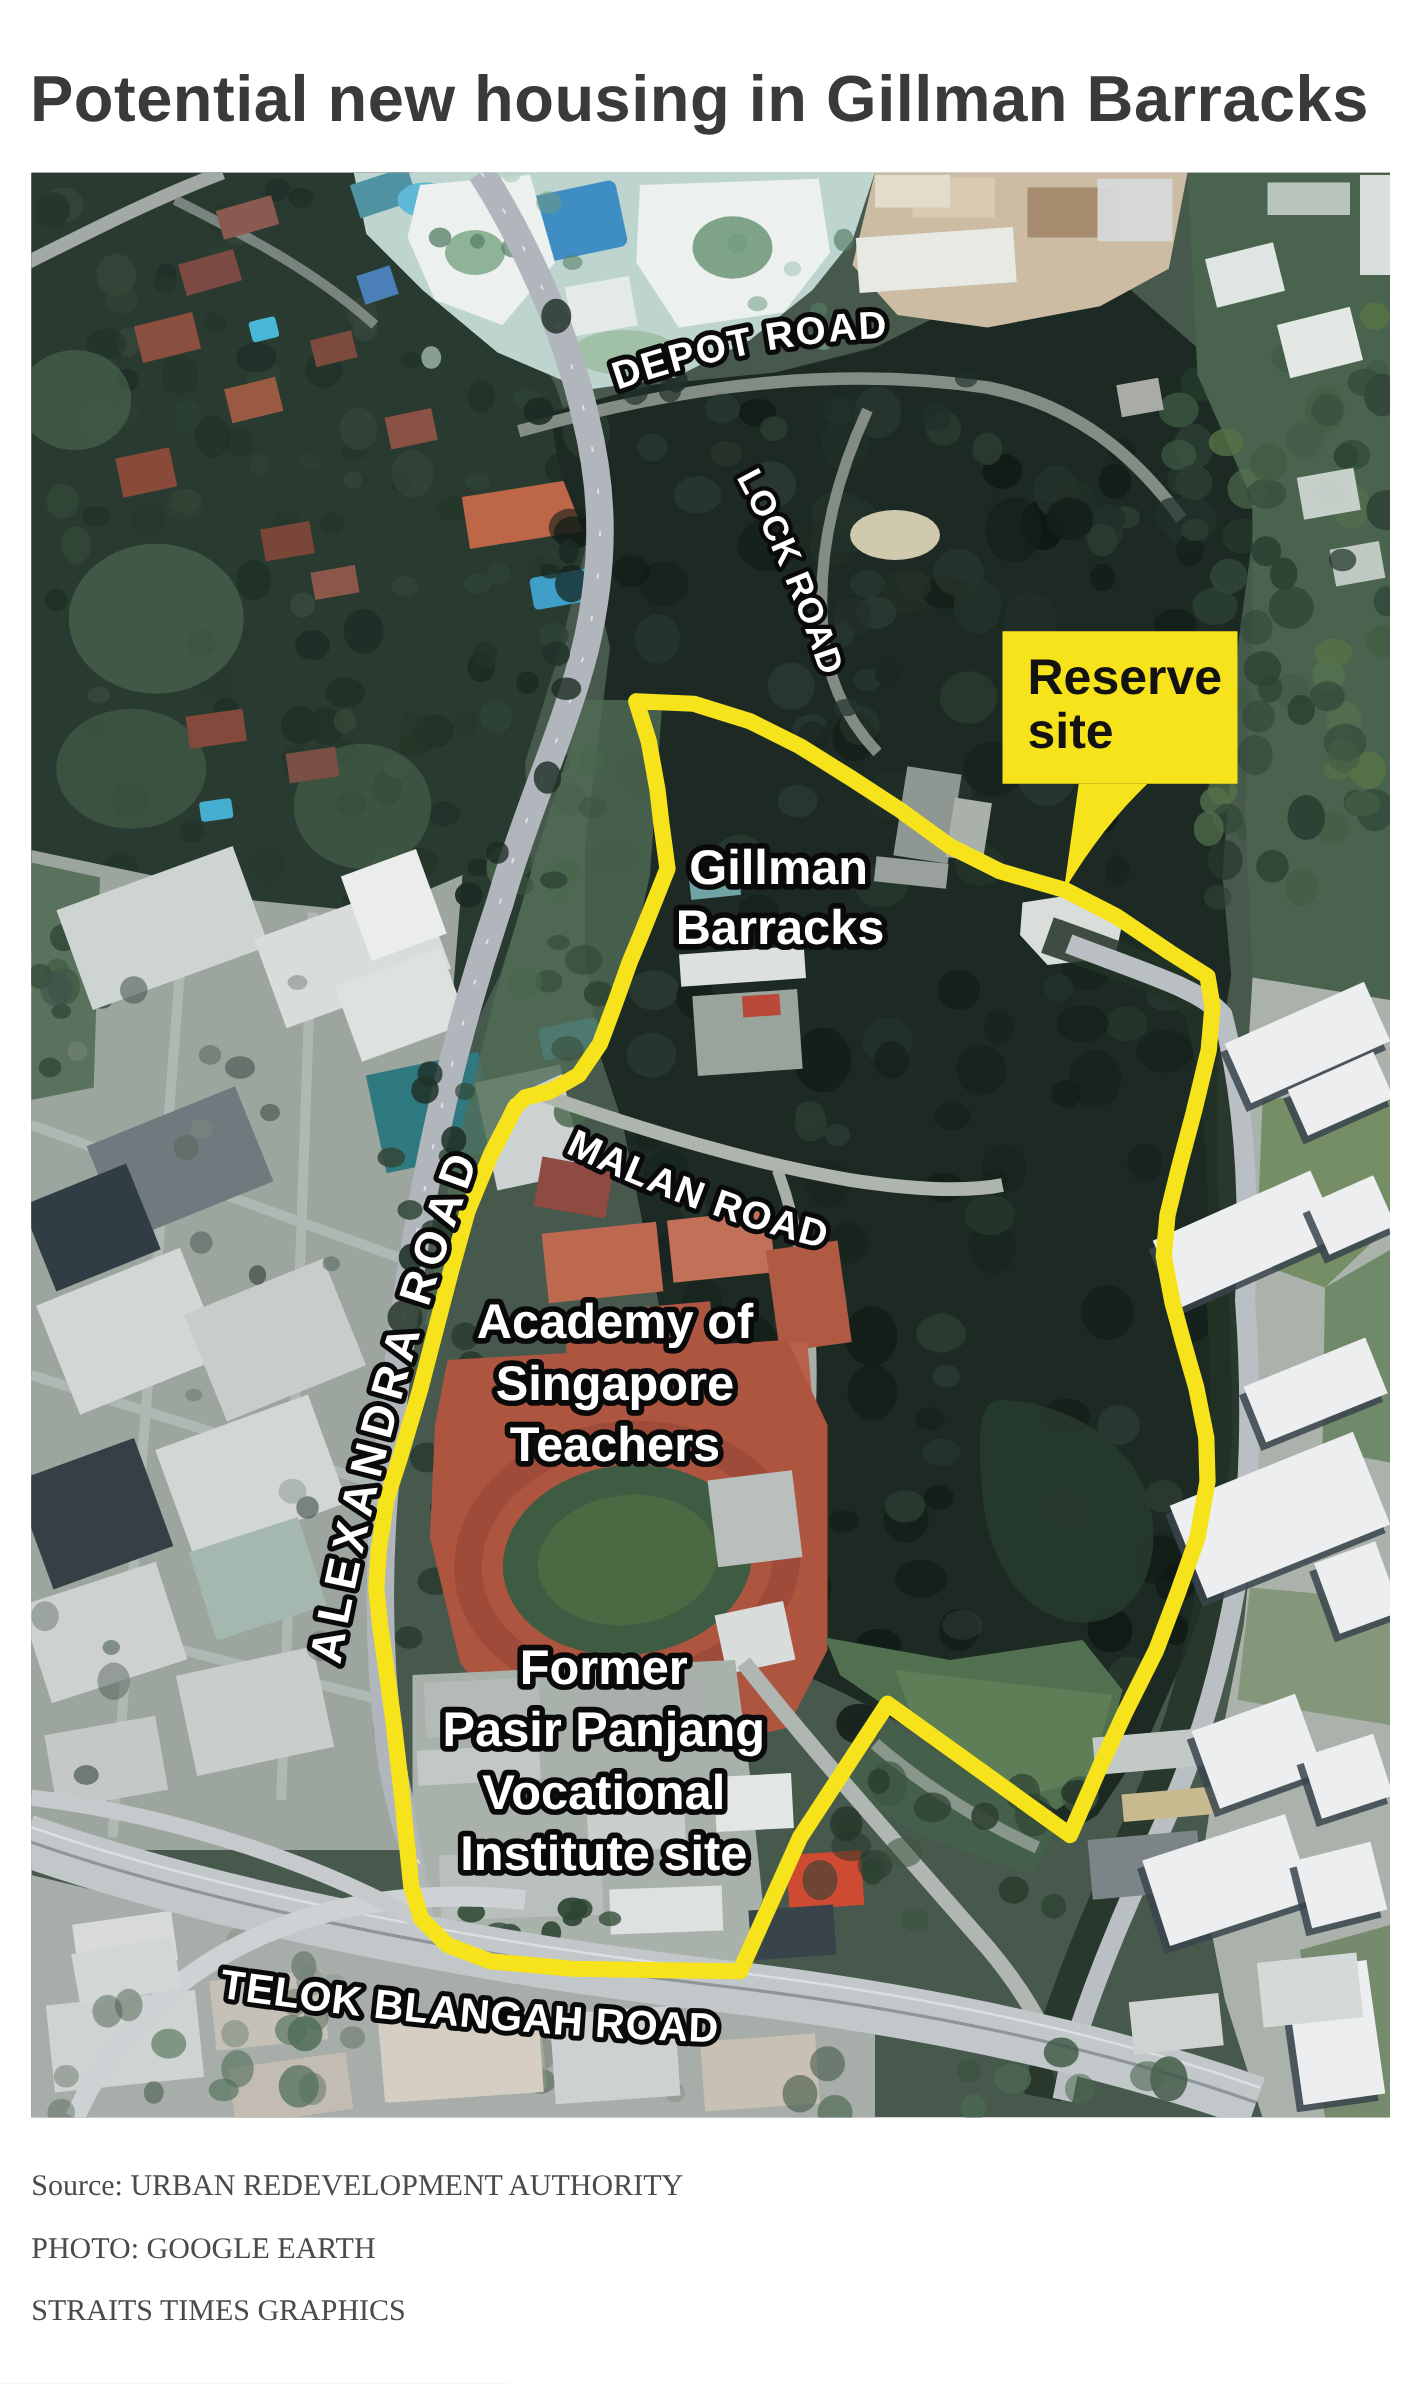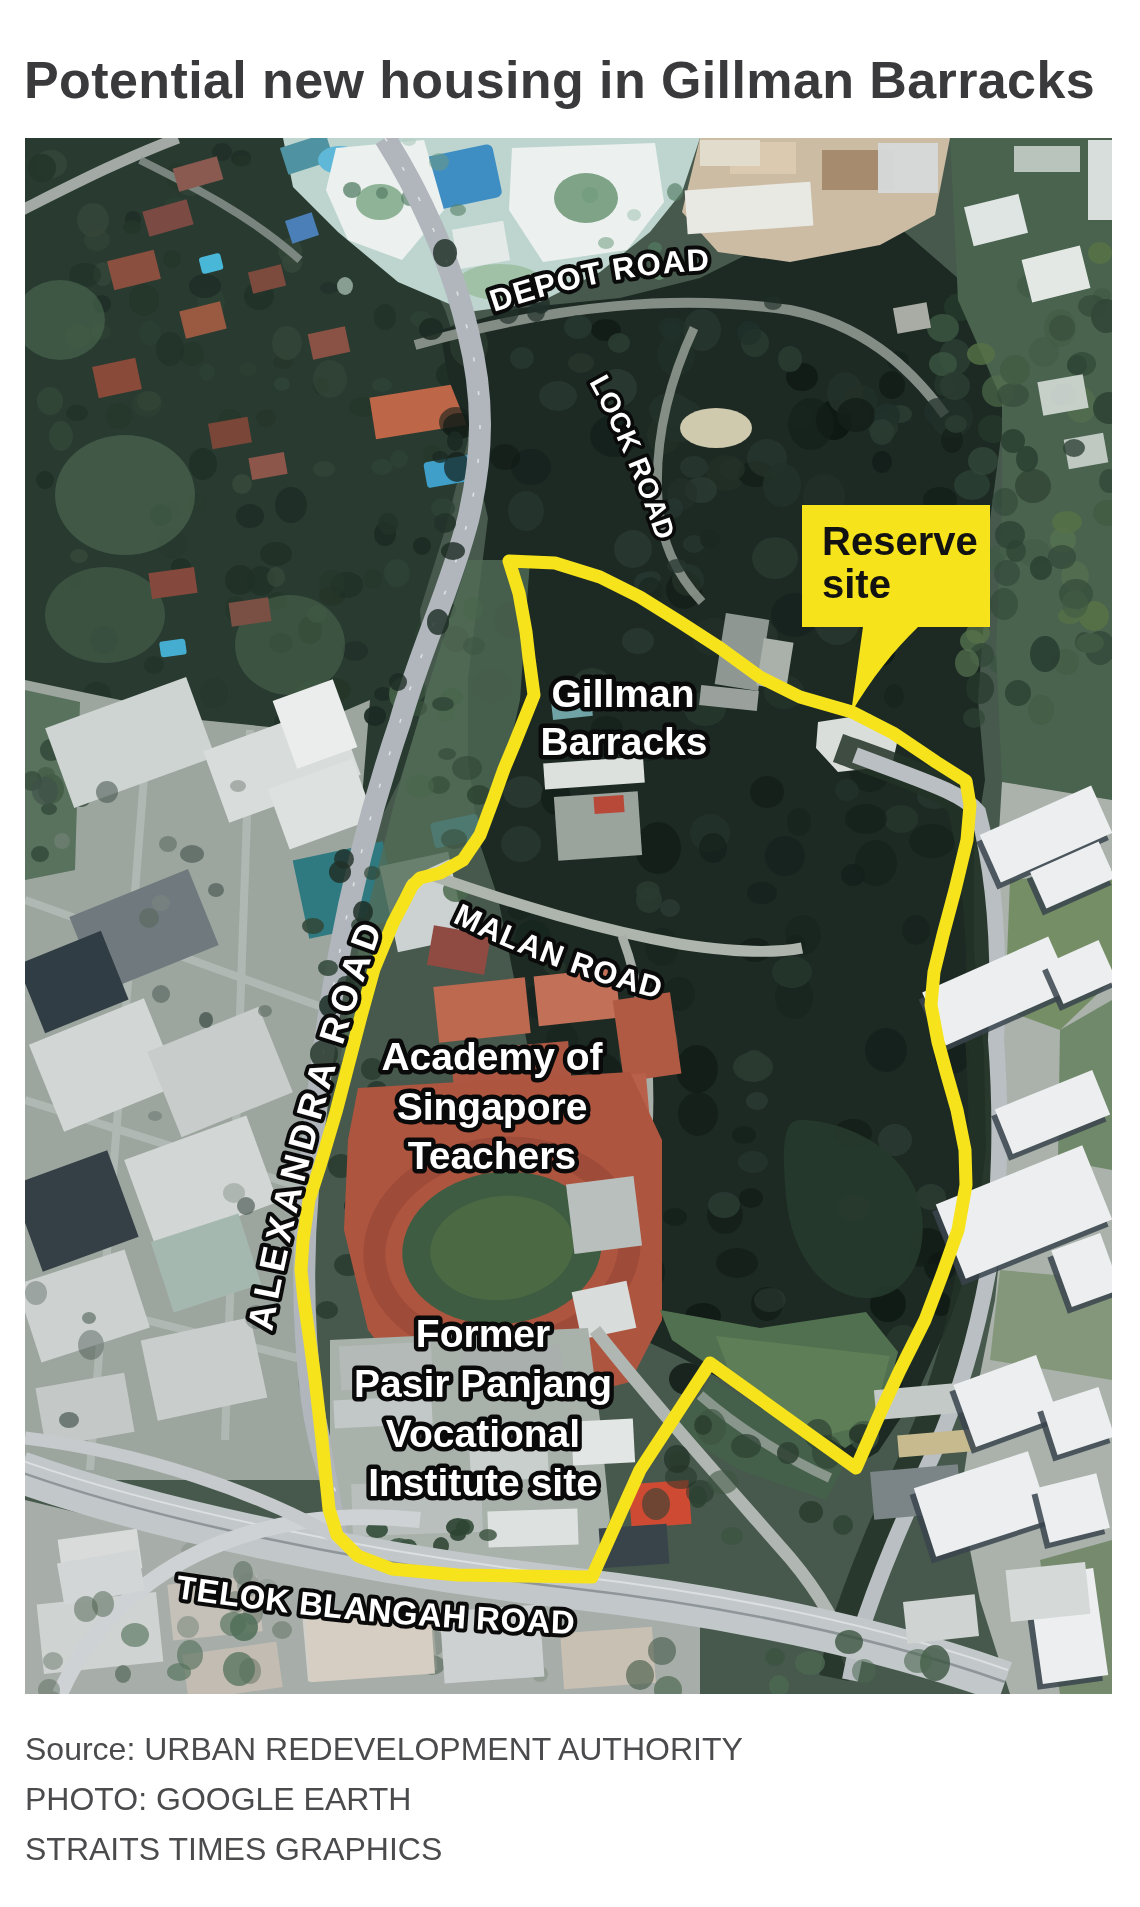--- a/index.html
+++ b/index.html
@@ -1,19 +1,19 @@
 <!DOCTYPE html>
 <html><head>
 <meta charset="utf-8">
 <style>
 * { margin:0; padding:0; box-sizing:border-box; }
 html,body { width:1140px; height:1907px; background:#ffffff; font-family:"Liberation Sans", sans-serif; }
 .page { position:relative; width:1112px; height:1907px; overflow:hidden; }
 .title { position:absolute; left:24px; top:50px; font-size:52px; font-weight:bold; color:#3a3a3c; letter-spacing:0.4px; white-space:nowrap; }
-.credits { position:absolute; left:25px; top:1724px; font-size:32px; color:#4b4b4d; line-height:50px; white-space:nowrap; }
+.credits { position:absolute; left:25px; top:1724px; font-size:24px; color:#4b4b4d; line-height:50px; white-space:nowrap;font-family:Liberation Serif, serif; }
 svg { position:absolute; left:0; top:0; }
 </style>
 </head>
 <body>
 <div class="page">
 
 <div class="title">Potential new housing in Gillman Barracks</div>
 
 <svg width="1140" height="1907" viewBox="0 0 1140 1907">
 <defs>

